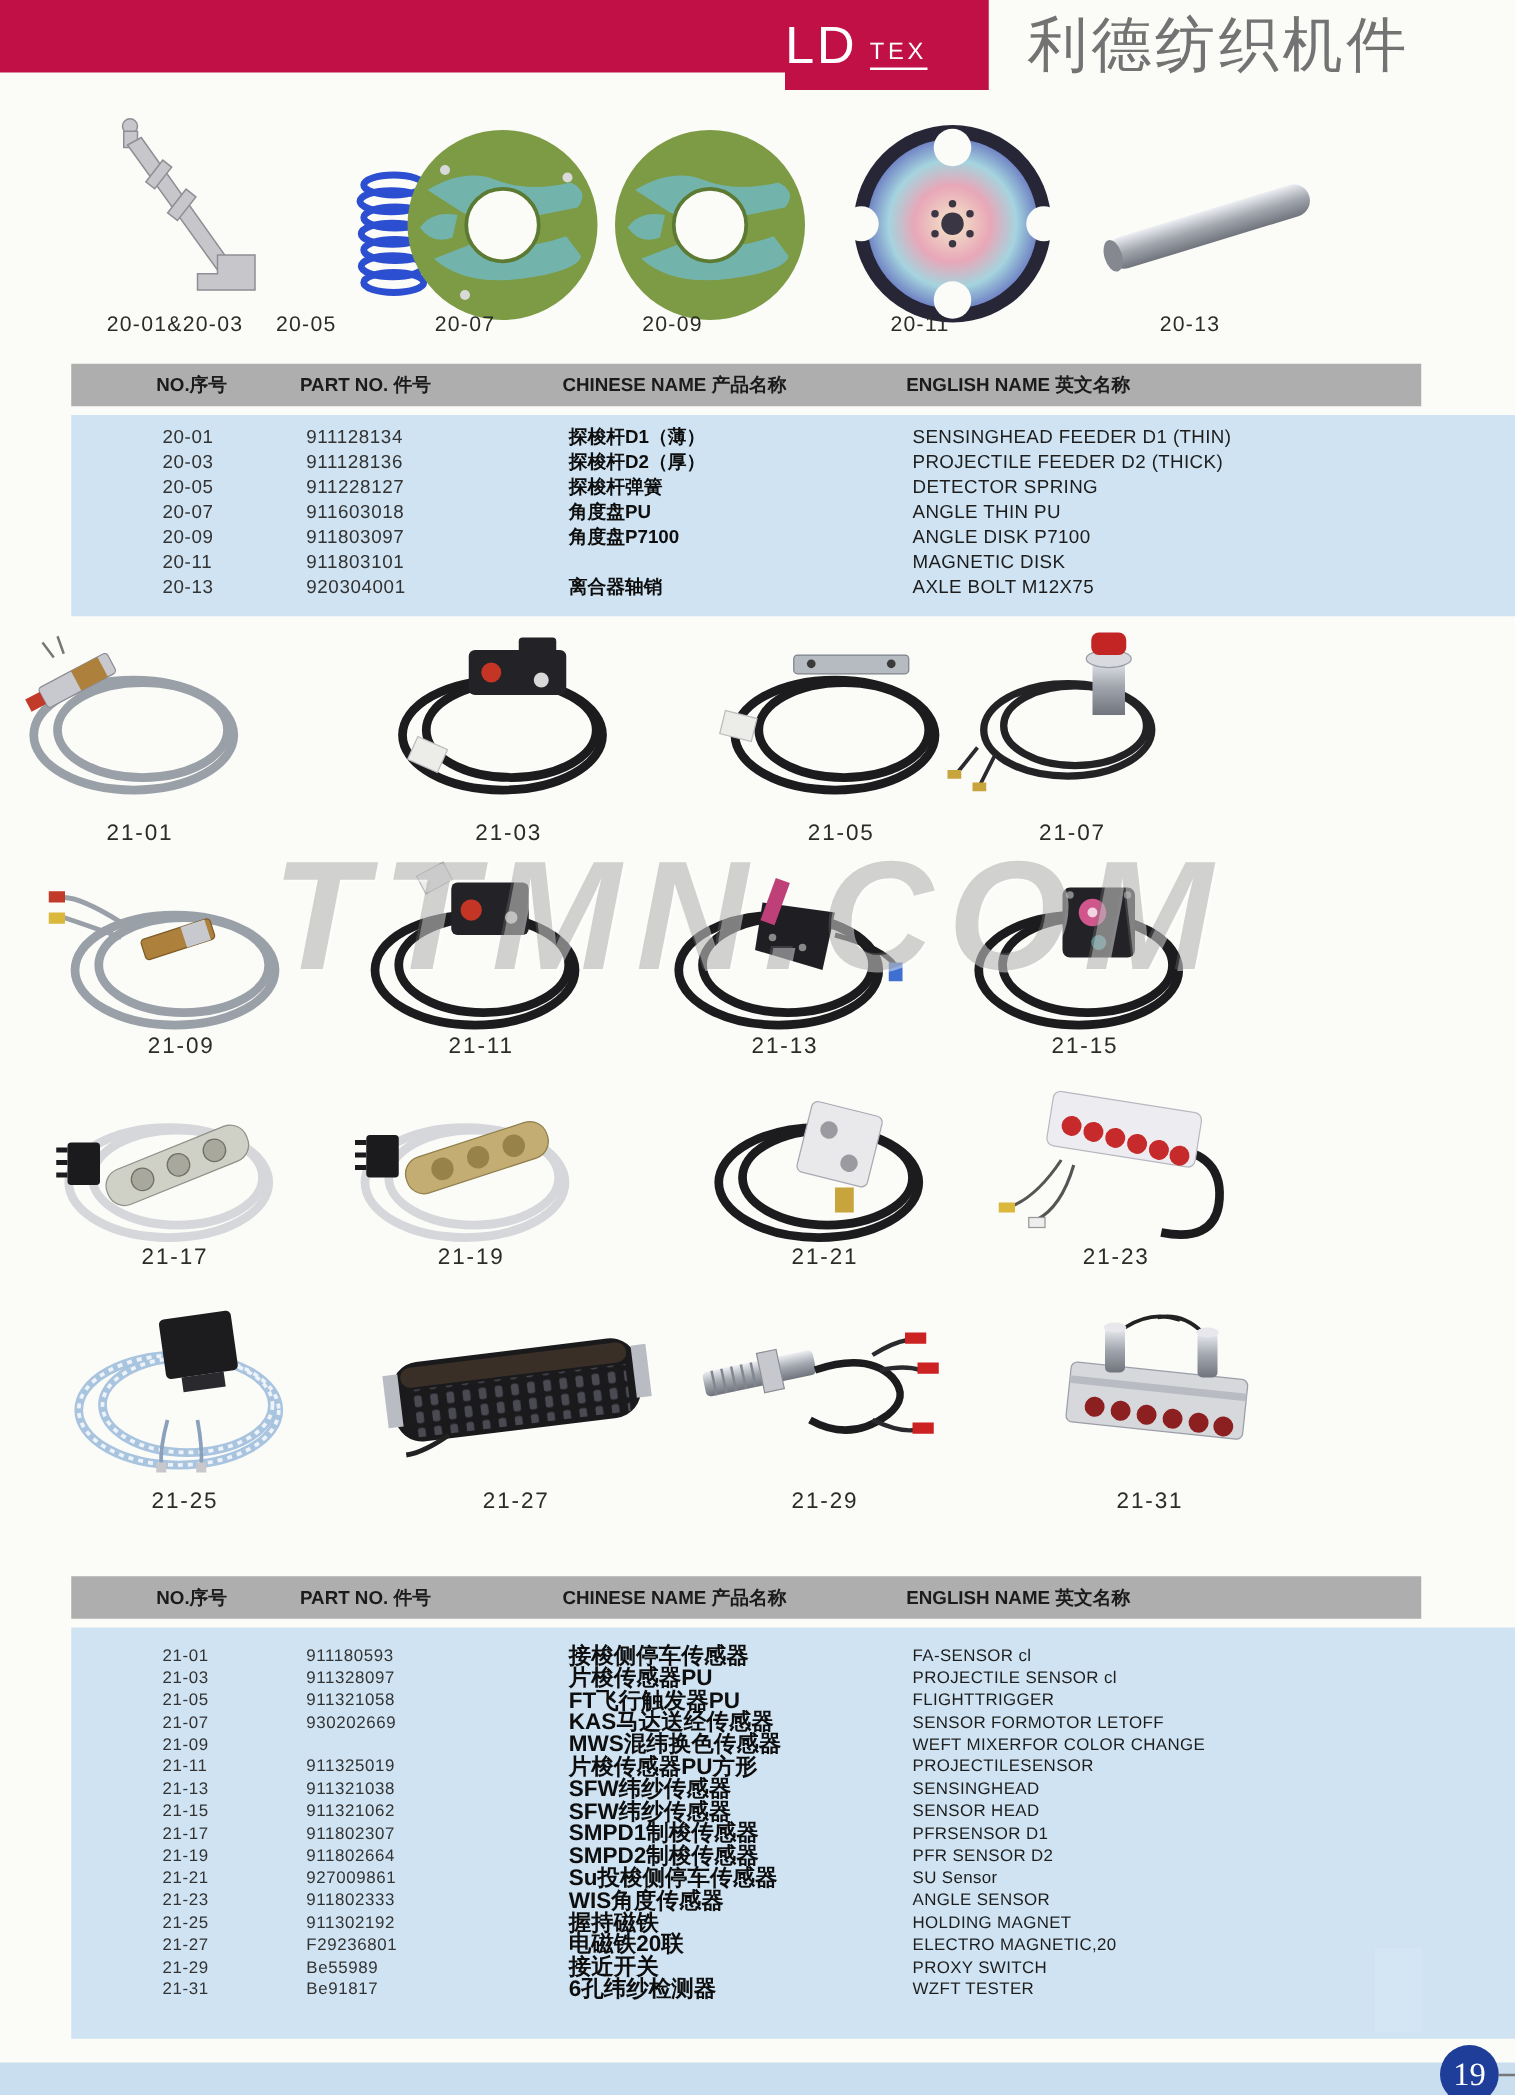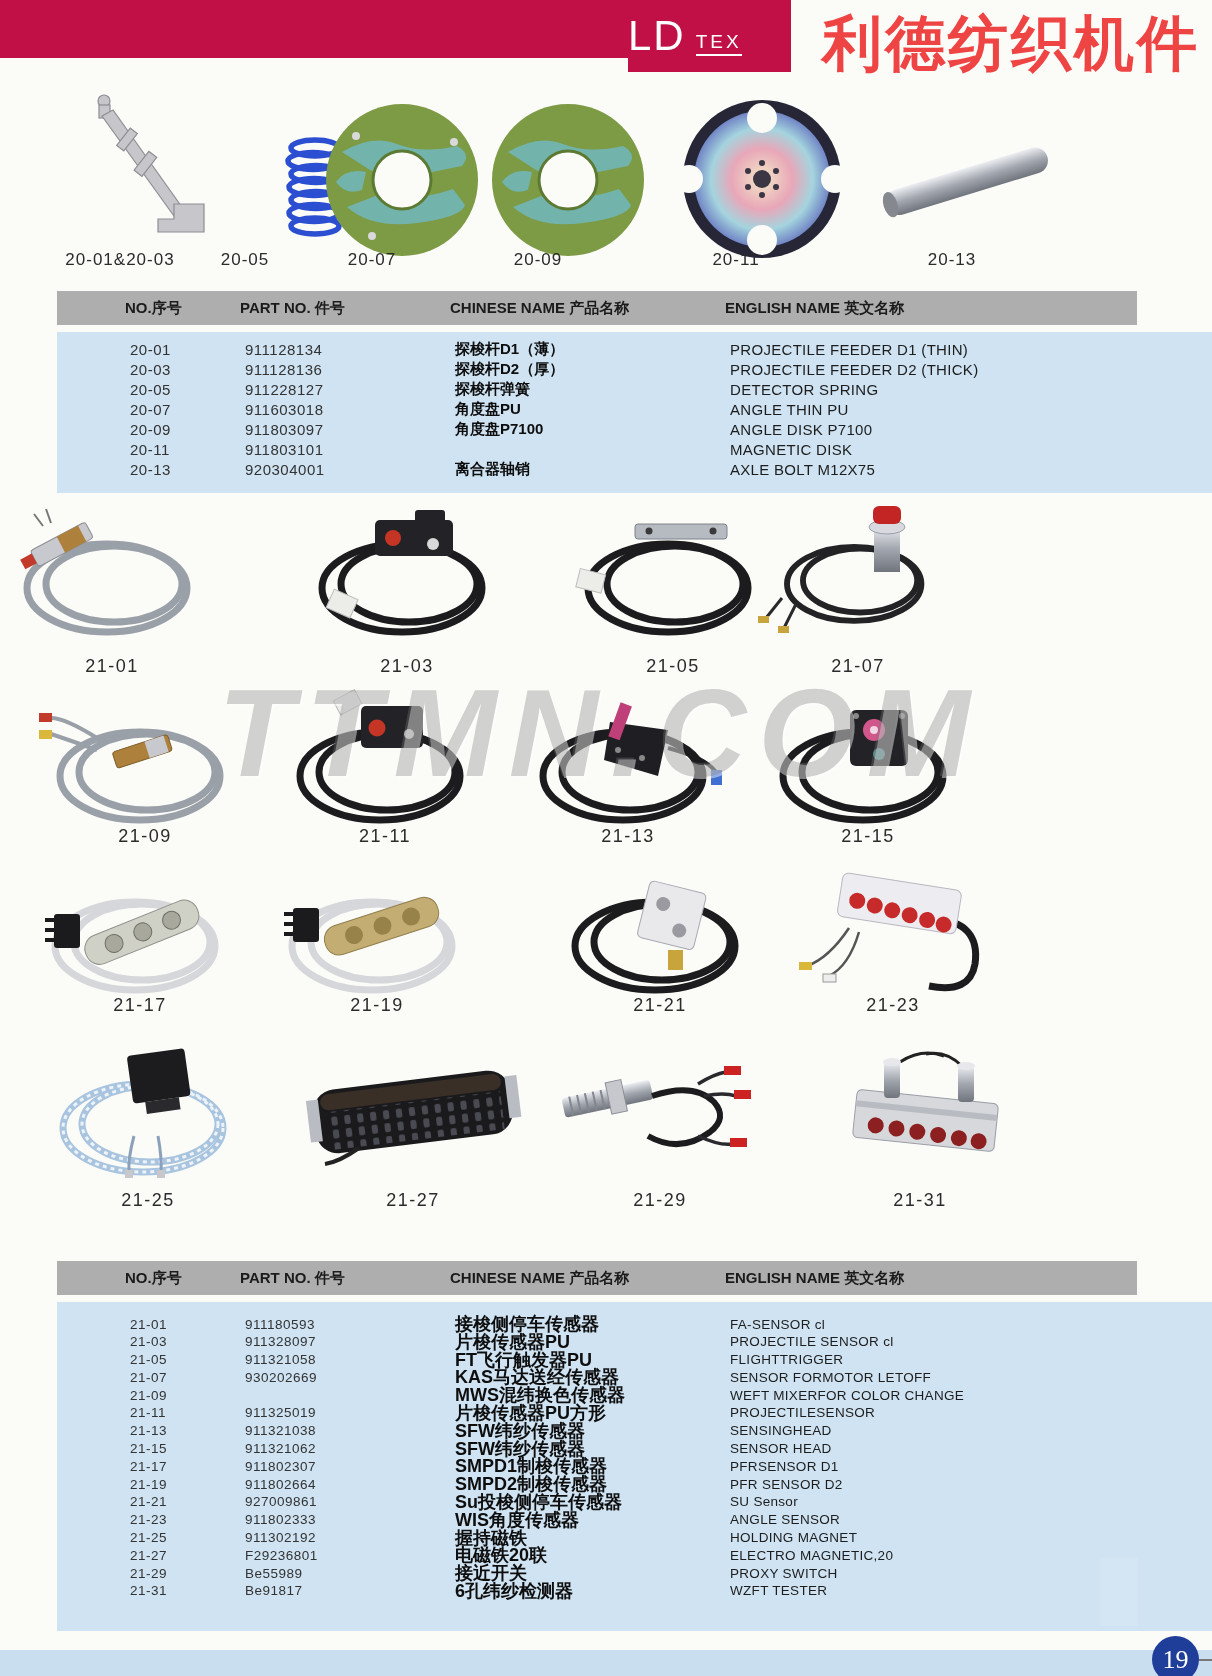--- a/index.html
+++ b/index.html
@@ -4,21 +4,21 @@
 <style>
   html,body{margin:0;padding:0;background:#e8e8e8;}
   #page{position:relative;width:1212px;height:1676px;background:#fbfbf8;overflow:hidden;
         font-family:"Liberation Sans",sans-serif;color:#222;}
   
   .band{position:absolute;left:0;top:0;width:632px;height:58px;background:var(--brand-red,#c11046);}
   .logo-box{position:absolute;left:628px;top:0;width:163px;height:72px;background:var(--brand-red,#c11046);
             display:flex;align-items:center;justify-content:flex-start;gap:10px;color:#fff;}
   .logo-ld{font-size:42px;font-weight:400;letter-spacing:2px;}
   .logo-tex{font-size:19px;letter-spacing:3px;border-bottom:2px solid #fff;padding-bottom:1px;margin-top:14px;}
-  .page-title{position:absolute;left:822px;top:4px;font-size:60px;font-weight:bold;color:#ef4444;letter-spacing:3px;white-space:nowrap;}
+  .page-title{position:absolute;left:822px;top:4px;font-size:48px;font-weight:normal;color:#737373;letter-spacing:3px;white-space:nowrap;}
   
   .pcell{position:absolute;width:220px;text-align:center;}
   .pcell svg{display:block;margin:0 auto;}
   .plabel{position:absolute;width:220px;text-align:center;font-size:18px;color:#2b2b2b;letter-spacing:1.5px;white-space:nowrap;}
   .tlabel{position:absolute;width:160px;text-align:center;font-size:17px;color:#2b2b2b;letter-spacing:1px;white-space:nowrap;}
   
   .thead{position:absolute;left:57px;width:1080px;height:34px;background:var(--gray,#aeaeae);
          display:grid;grid-template-columns:115px 210px 275px 1fr;padding-left:68px;box-sizing:border-box;
          align-items:center;font-size:15px;font-weight:bold;color:#1b1b1b;}
   .tbody{position:absolute;left:57px;width:1156px;background:var(--rowblue,#cfe3f2);box-sizing:border-box;}
@@ -151,39 +151,39 @@
   </div>
   <div class="pcell" style="left:858px;top:126px">
     <svg width="190" height="108" viewBox="0 0 190 108">
       <g transform="rotate(-17 95 55)">
         <rect x="10" y="42" width="168" height="26" rx="13" fill="url(#gm)"></rect>
         <ellipse cx="14" cy="55" rx="7" ry="13" fill="#85888f"></ellipse>
       </g>
     </svg>
   </div>
 
-  <div class="tlabel" style="left:40px;top:250px">20-01&amp;20-03</div>
+  <div class="tlabel" style="left:60px;top:250px">20-01&amp;20-03</div>
   <div class="tlabel" style="left:165px;top:250px">20-05</div>
   <div class="tlabel" style="left:292px;top:250px">20-07</div>
   <div class="tlabel" style="left:458px;top:250px">20-09</div>
   <div class="tlabel" style="left:656px;top:250px">20-11</div>
   <div class="tlabel" style="left:872px;top:250px">20-13</div>
 
   <div class="thead" style="top:291px">
     <div>NO.序号</div>
     <div>PART NO. 件号</div>
     <div>CHINESE NAME 产品名称</div>
     <div>ENGLISH NAME 英文名称</div>
   </div>
   <div class="tbody t1" id="table1-body" style="top:332px;padding:7px 0 14px">
       <div class="trow">
         <div class="tcell c0">20-01</div>
         <div class="tcell c1">911128134</div>
         <div class="tcell c2">探梭杆D1（薄）</div>
-        <div class="tcell c3">PROJECTILE FEEDER D1 (THIN)</div>
+        <div class="tcell c3">SENSINGHEAD FEEDER D1 (THIN)</div>
       </div>
       <div class="trow">
         <div class="tcell c0">20-03</div>
         <div class="tcell c1">911128136</div>
         <div class="tcell c2">探梭杆D2（厚）</div>
         <div class="tcell c3">PROJECTILE FEEDER D2 (THICK)</div>
       </div>
       <div class="trow">
         <div class="tcell c0">20-05</div>
         <div class="tcell c1">911228127</div>

